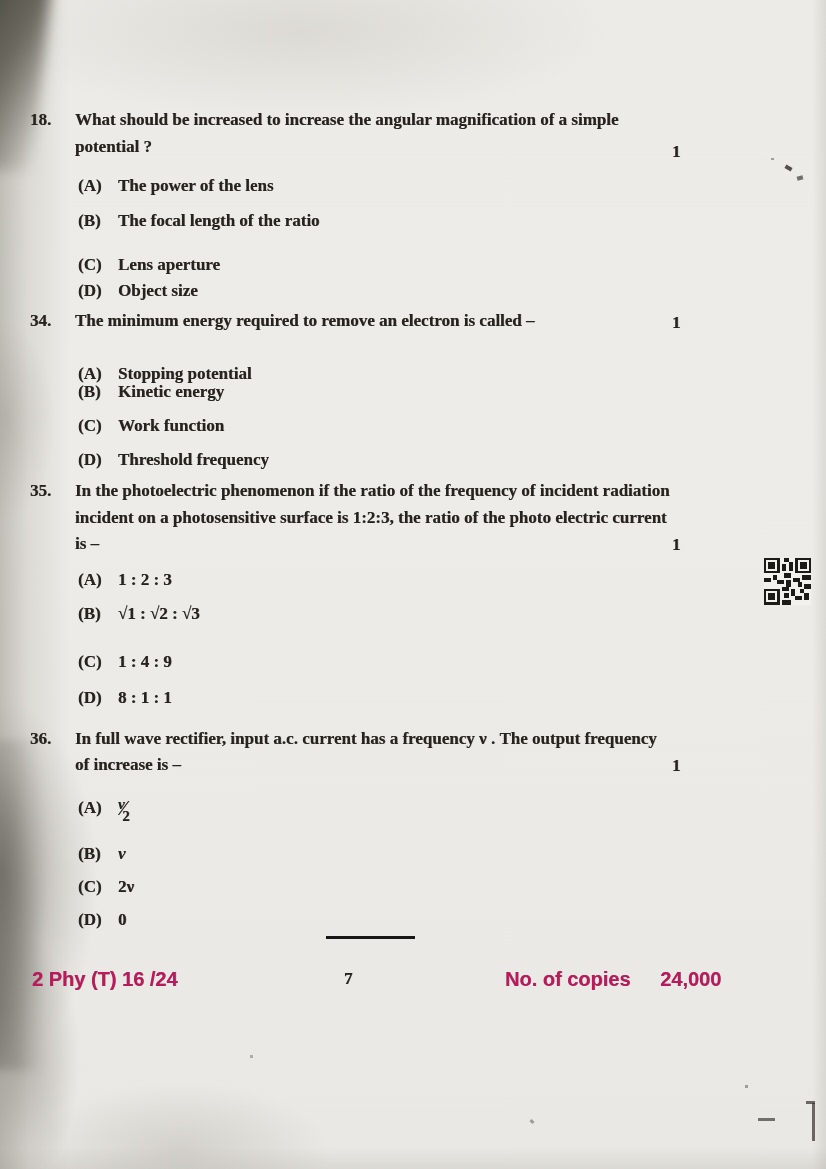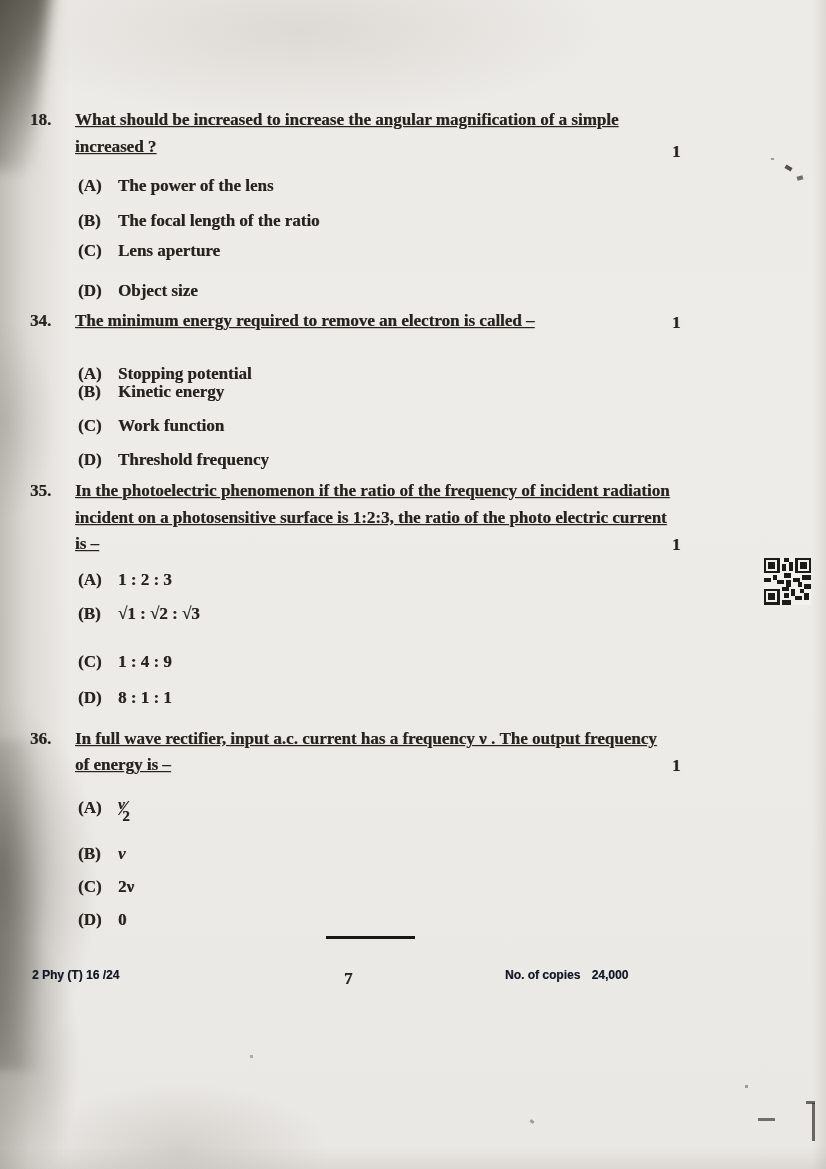--- a/index.html
+++ b/index.html
@@ -30,52 +30,52 @@
   .left-blotch{
     position:absolute;left:-20px;top:740px;width:70px;height:330px;
     background:radial-gradient(ellipse at 30% 40%, rgba(90,87,80,.55), rgba(0,0,0,0) 70%),
                radial-gradient(ellipse at 20% 80%, rgba(80,78,72,.45), rgba(0,0,0,0) 65%);
     filter:blur(5px);
   }
   .txt{ color:#26221d; font-weight:bold; font-size:17px; line-height:27px;
         text-shadow:0.4px 0.4px 0.6px rgba(38,34,29,.55); }
   .abs{ position:absolute; }
   .qnum{ left:30px; width:40px; }
-  .qline{ left:75px; width:615px;text-decoration:underline; }
+  .qline{ left:75px; width:615px; }
   .marks{ left:672px; width:20px; }
   .opt{ left:78px; }
   .opt-label{ display:inline-block; width:40px; }
   .sep-line{ position:absolute; left:326px; top:936px; width:89px; height:3px; background:#191715; }
-  .footer-sans{ font-family:"Liberation Sans", sans-serif; font-weight:bold; font-size:12px;
-                color:#0f172a; text-shadow:0.4px 0.4px 0.6px rgba(38,34,29,.5); }
+  .footer-sans{ font-family:"Liberation Sans", sans-serif; font-weight:bold; font-size:20px;
+                color:#be185d; text-shadow:0.4px 0.4px 0.6px rgba(38,34,29,.5); }
   .frac{ display:inline-block; position:relative; top:2px; }
   .frac .num{ font-style:italic; position:relative; top:-6px; font-size:15px; }
   .frac .slash{ font-size:22px; font-weight:normal; margin:0 -3px; }
   .frac .den{ position:relative; top:6px; font-size:15px; }
   .speck{ position:absolute; background:rgba(45,42,38,.8); }
   .qr{ position:absolute; left:764px; top:557px; width:47px; height:48px; }
 </style>
 </head>
 <body>
 
 <div class="paper"></div>
 <div class="corner-shadow"></div>
 <div class="left-blotch"></div>
 
 <div class="abs txt qnum" style="top:106px">18.</div>
 <div class="abs txt qline" style="top:106px">What should be increased to increase the angular magnification of a simple</div>
-<div class="abs txt qline" style="top:133px">increased ?</div>
+<div class="abs txt qline" style="top:133px">potential ?</div>
 <div class="abs txt marks" style="top:138px">1</div>
 <div class="abs txt opt" style="top:172px">
   <span class="opt-label">(A)</span><span>The power of the lens</span>
 </div>
 <div class="abs txt opt" style="top:207px">
   <span class="opt-label">(B)</span><span>The focal length of the ratio</span>
 </div>
-<div class="abs txt opt" style="top:237px">
+<div class="abs txt opt" style="top:251px">
   <span class="opt-label">(C)</span><span>Lens aperture</span>
 </div>
 <div class="abs txt opt" style="top:277px">
   <span class="opt-label">(D)</span><span>Object size</span>
 </div>
 
 <div class="abs txt qnum" style="top:307px">34.</div>
 <div class="abs txt qline" style="top:307px">The minimum energy required to remove an electron is called –</div>
 <div class="abs txt marks" style="top:309px">1</div>
 <div class="abs txt opt" style="top:360px">
@@ -104,42 +104,42 @@
 </div>
 <div class="abs txt opt" style="top:648px">
   <span class="opt-label">(C)</span><span>1 : 4 : 9</span>
 </div>
 <div class="abs txt opt" style="top:684px">
   <span class="opt-label">(D)</span><span>8 : 1 : 1</span>
 </div>
 
 <div class="abs txt qnum" style="top:725px">36.</div>
 <div class="abs txt qline" style="top:725px">In full wave rectifier, input a.c. current has a frequency ν . The output frequency</div>
-<div class="abs txt qline" style="top:751px">of energy is –</div>
+<div class="abs txt qline" style="top:751px">of increase is –</div>
 <div class="abs txt marks" style="top:752px">1</div>
 <div class="abs txt opt" style="top:792px">
   <span class="opt-label">(A)</span><span class="frac"><span class="num">ν</span><span class="slash">⁄</span><span class="den">2</span></span>
 </div>
 <div class="abs txt opt" style="top:840px">
   <span class="opt-label">(B)</span><span style="font-style:italic">ν</span>
 </div>
 <div class="abs txt opt" style="top:873px">
   <span class="opt-label">(C)</span><span>2ν</span>
 </div>
 <div class="abs txt opt" style="top:906px">
   <span class="opt-label">(D)</span><span>0</span>
 </div>
 
 <div class="sep-line"></div>
 
 <div class="abs footer-sans" style="left:32px; top:968px;">2 Phy (T) 16 /24</div>
 <div class="abs txt" style="left:344px; top:965px;">7</div>
 <div class="abs footer-sans" style="left:505px; top:968px;">
   <span>No. of copies</span>
-  <span style="margin-left:8px">24,000</span>
+  <span style="margin-left:24px">24,000</span>
 </div>
 
 <svg class="qr" viewBox="0 0 21 21" shape-rendering="crispEdges">
   <rect x="0" y="0" width="21" height="21" fill="#f2f1ee"></rect>
   <g fill="#1d1b18">
     <rect x="0" y="0" width="7" height="7"></rect>
       <rect x="14" y="0" width="7" height="7"></rect>
       <rect x="0" y="14" width="7" height="7"></rect>
   </g>
   <g fill="#f2f1ee">

